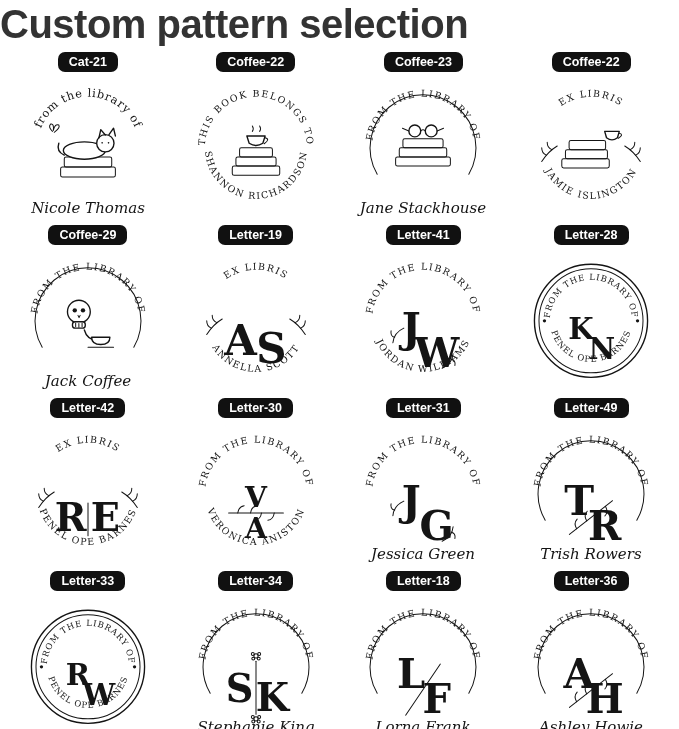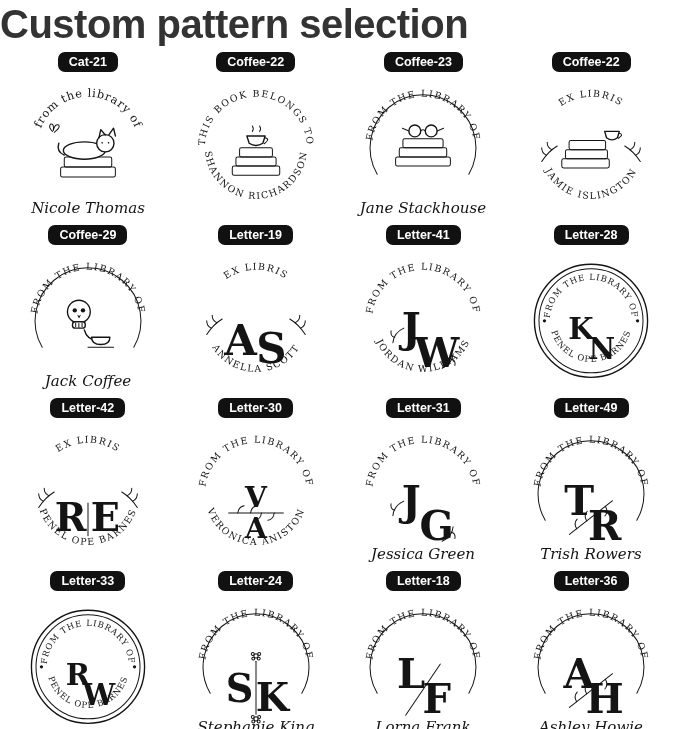--- a/index.html
+++ b/index.html
@@ -307,21 +307,21 @@
         <circle cx="80" cy="82" r="57" class="ln thin"></circle>
         <text class="arc sm" text-anchor="middle"><textPath startOffset="50%" href="#tp12" xlink:href="#tp12">FROM THE LIBRARY OF</textPath></text>
         <text class="arc sm" text-anchor="middle"><textPath startOffset="50%" href="#bp12" xlink:href="#bp12">PENEL OPE BARNES</textPath></text>
         <circle cx="29" cy="82" r="1.8" class="dot"></circle>
         <circle cx="131" cy="82" r="1.8" class="dot"></circle>
         <text x="69" y="102" class="mono" font-size="32" text-anchor="middle">R</text>
         <text x="92" y="124" class="mono" font-size="32" text-anchor="middle">W</text>
       </svg>
     </div>
     <div class="cell">
-      <span class="badge">Letter-24</span>
+      <span class="badge">Letter-34</span>
       <svg viewBox="0 0 160 160" class="stamp">
         <defs>
           <path id="tp13" d="M 24 82 A 56 56 0 0 1 136 82"></path>
           <path id="bp13" d="M 24 82 A 56 56 0 0 0 136 82"></path>
         </defs>
         <path d="M 29.8 111 A 58 58 0 1 1 130.2 111" class="ln thin"></path>
         <text class="arc" text-anchor="middle"><textPath startOffset="50%" href="#tp13" xlink:href="#tp13">FROM THE LIBRARY OF</textPath></text>
         <g class="ln thin">
           <circle cx="80" cy="70" r="2.3" class="ln thin"></circle>
           <circle cx="76.5" cy="68" r="1.6" class="ln thin"></circle>

